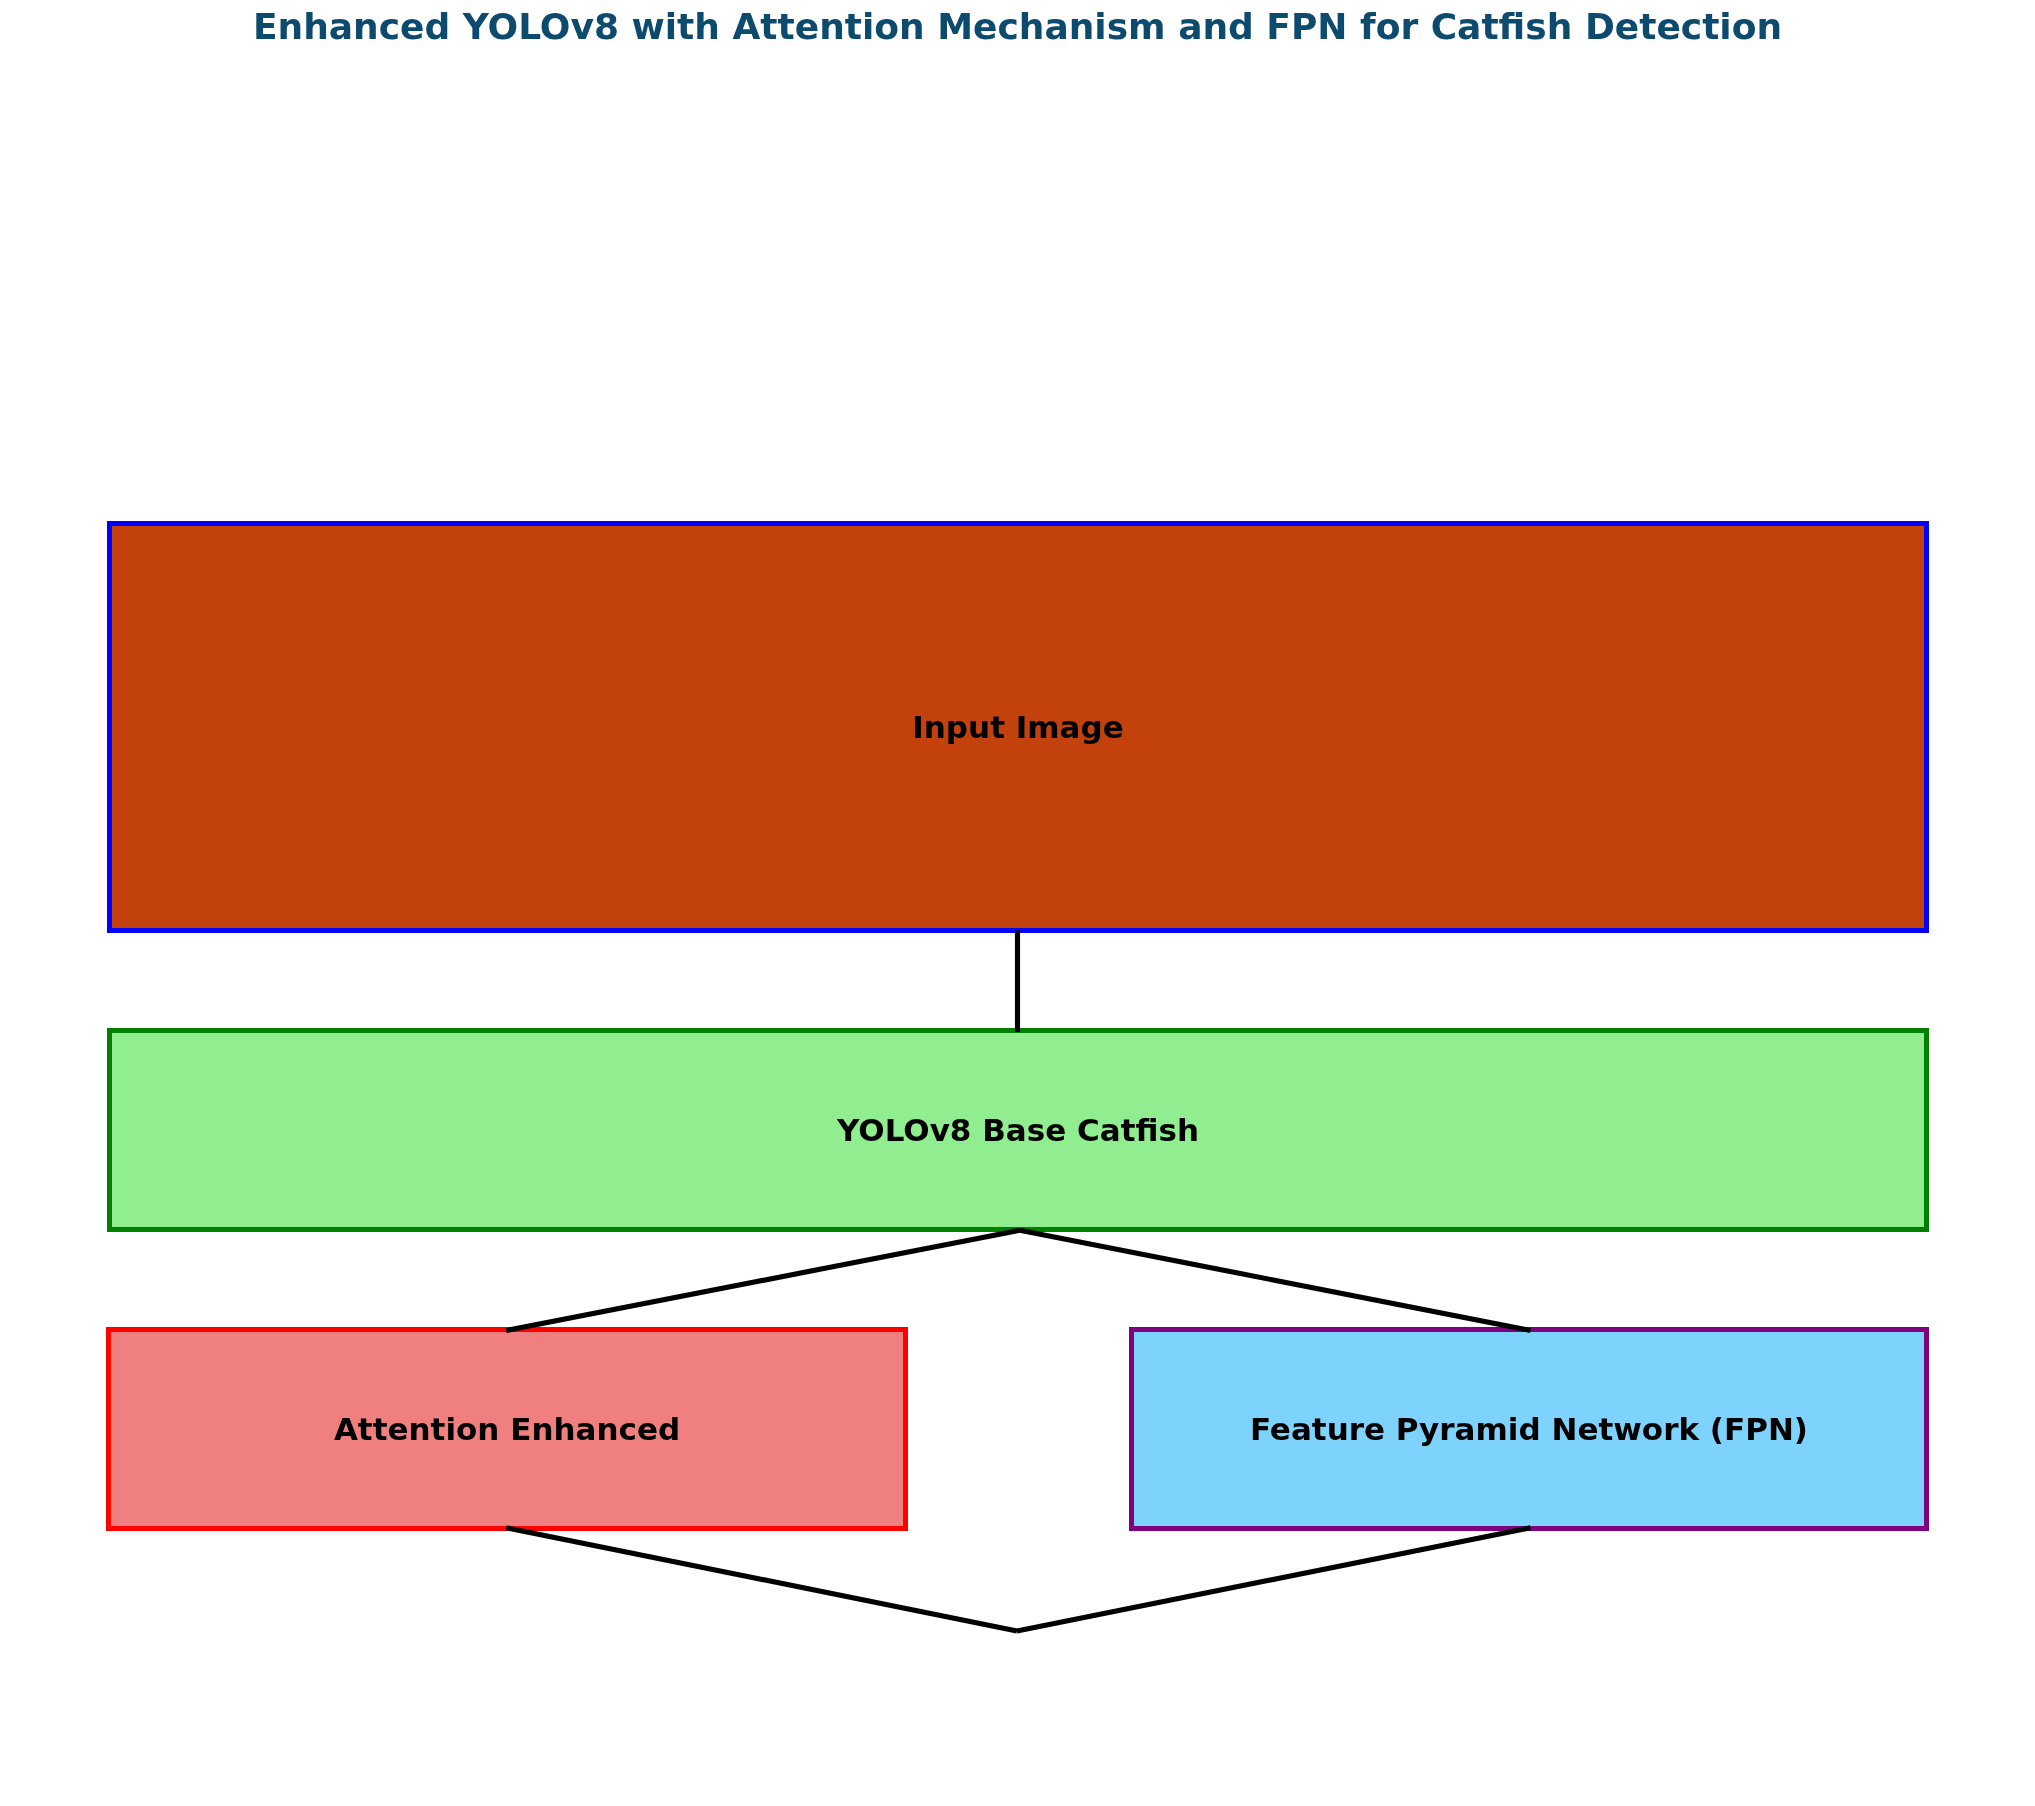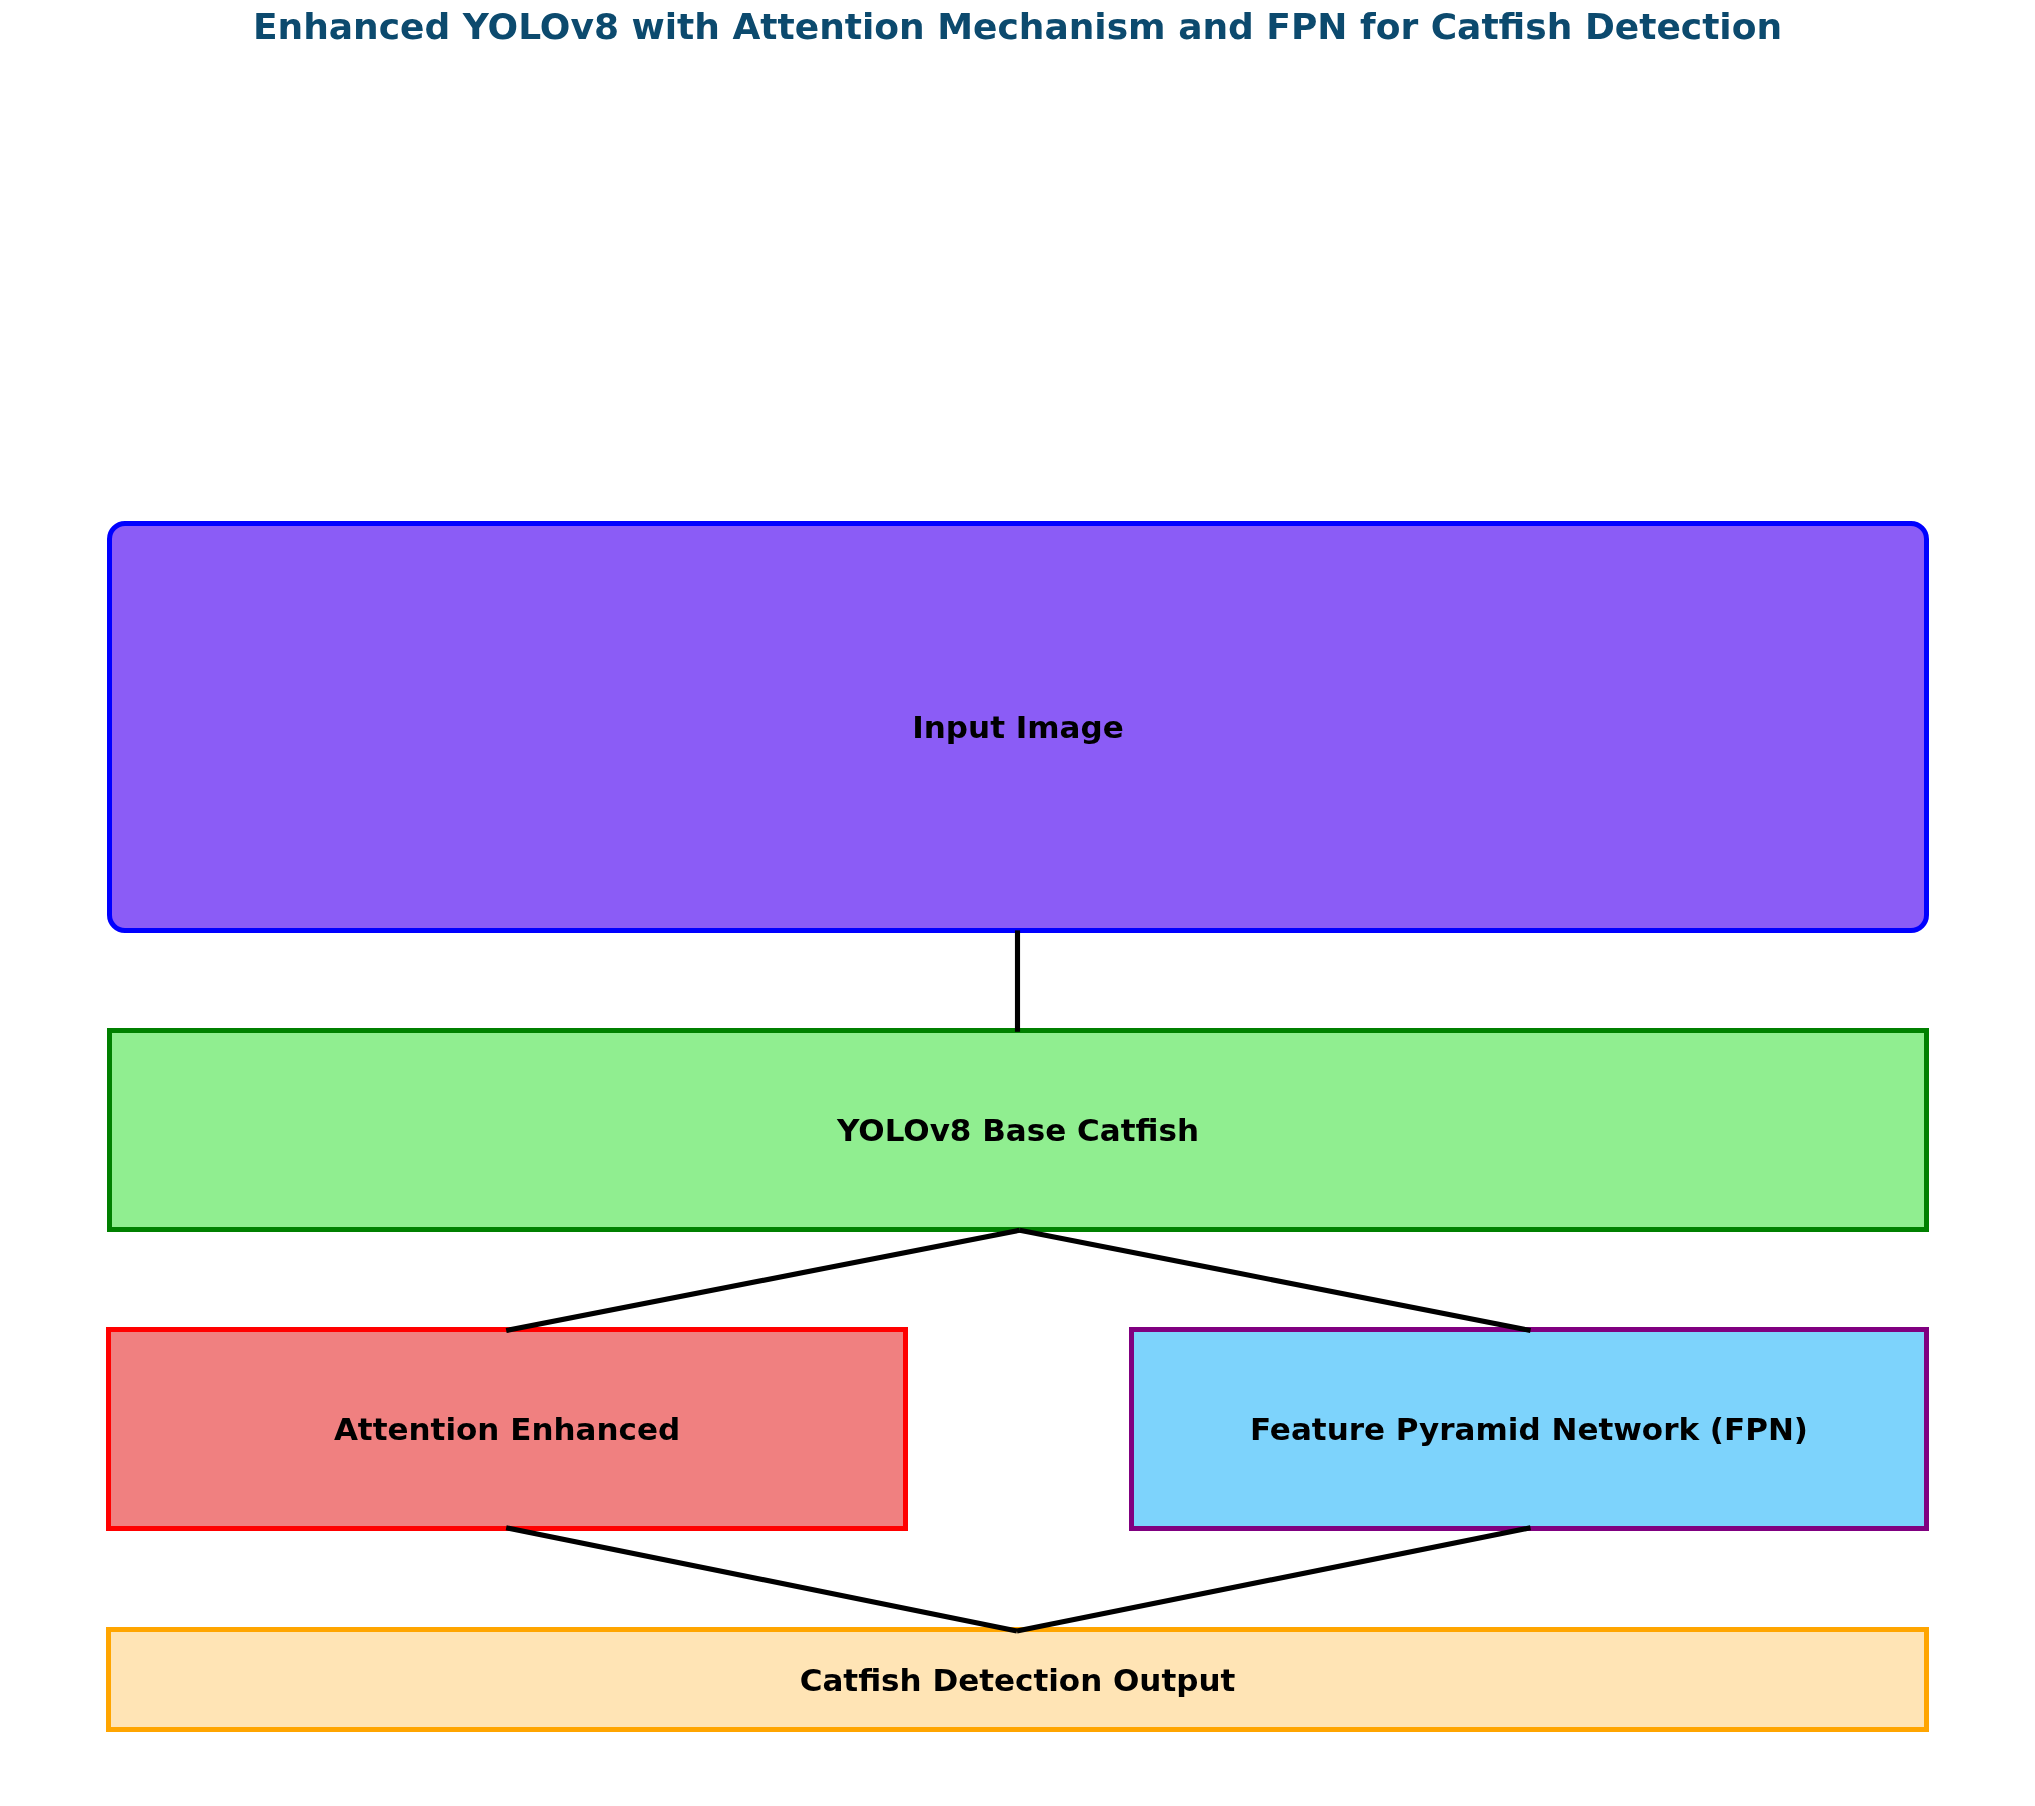--- a/index.html
+++ b/index.html
@@ -64,34 +64,31 @@
   <div class="diagram-title">Enhanced YOLOv8 with Attention Mechanism and FPN for Catfish Detection</div>
 
   <svg id="edges-layer" viewBox="0 0 3570 3168" xmlns="http://www.w3.org/2000/svg">
     <line x1="1785" y1="1632" x2="1785" y2="1810" stroke-width="9" stroke="#000000"></line>
     <line x1="1789" y1="2158" x2="888" y2="2334" stroke-width="9" stroke="#000000"></line>
     <line x1="1789" y1="2158" x2="2685" y2="2334" stroke-width="9" stroke="#000000"></line>
     <line x1="888" y1="2680" x2="1784" y2="2861" stroke-width="9" stroke="#000000"></line>
     <line x1="2685" y1="2680" x2="1784" y2="2861" stroke-width="9" stroke="#000000"></line>
   </svg>
 
-  <div class="node" id="node-input" style="background-color: #8b5cf6; border-color: rgb(0, 0, 255); border-radius: 18px;">
+  <div class="node" id="node-input" style="background-color: #c2410c; border-color: rgb(0, 0, 255);">
     <span class="node-label">Input Image</span>
   </div>
 
   <div class="node" id="node-backbone" style="background-color: rgb(144, 238, 144); border-color: rgb(0, 128, 0);">
     <span class="node-label">YOLOv8 Base Catfish</span>
   </div>
 
   <div class="node" id="node-attention" style="background-color: rgb(240, 128, 128); border-color: rgb(255, 0, 0);">
     <span class="node-label">Attention Enhanced</span>
   </div>
 
   <div class="node" id="node-fpn" style="background-color: #7dd3fc; border-color: rgb(128, 0, 128);">
     <span class="node-label">Feature Pyramid Network (FPN)</span>
   </div>
 
-  <div class="node" id="node-output" style="background-color: rgb(255, 228, 181); border-color: rgb(255, 165, 0);">
-    <span class="node-label">Catfish Detection Output</span>
-  </div>
 
 </div>
 
 
 </body></html>

